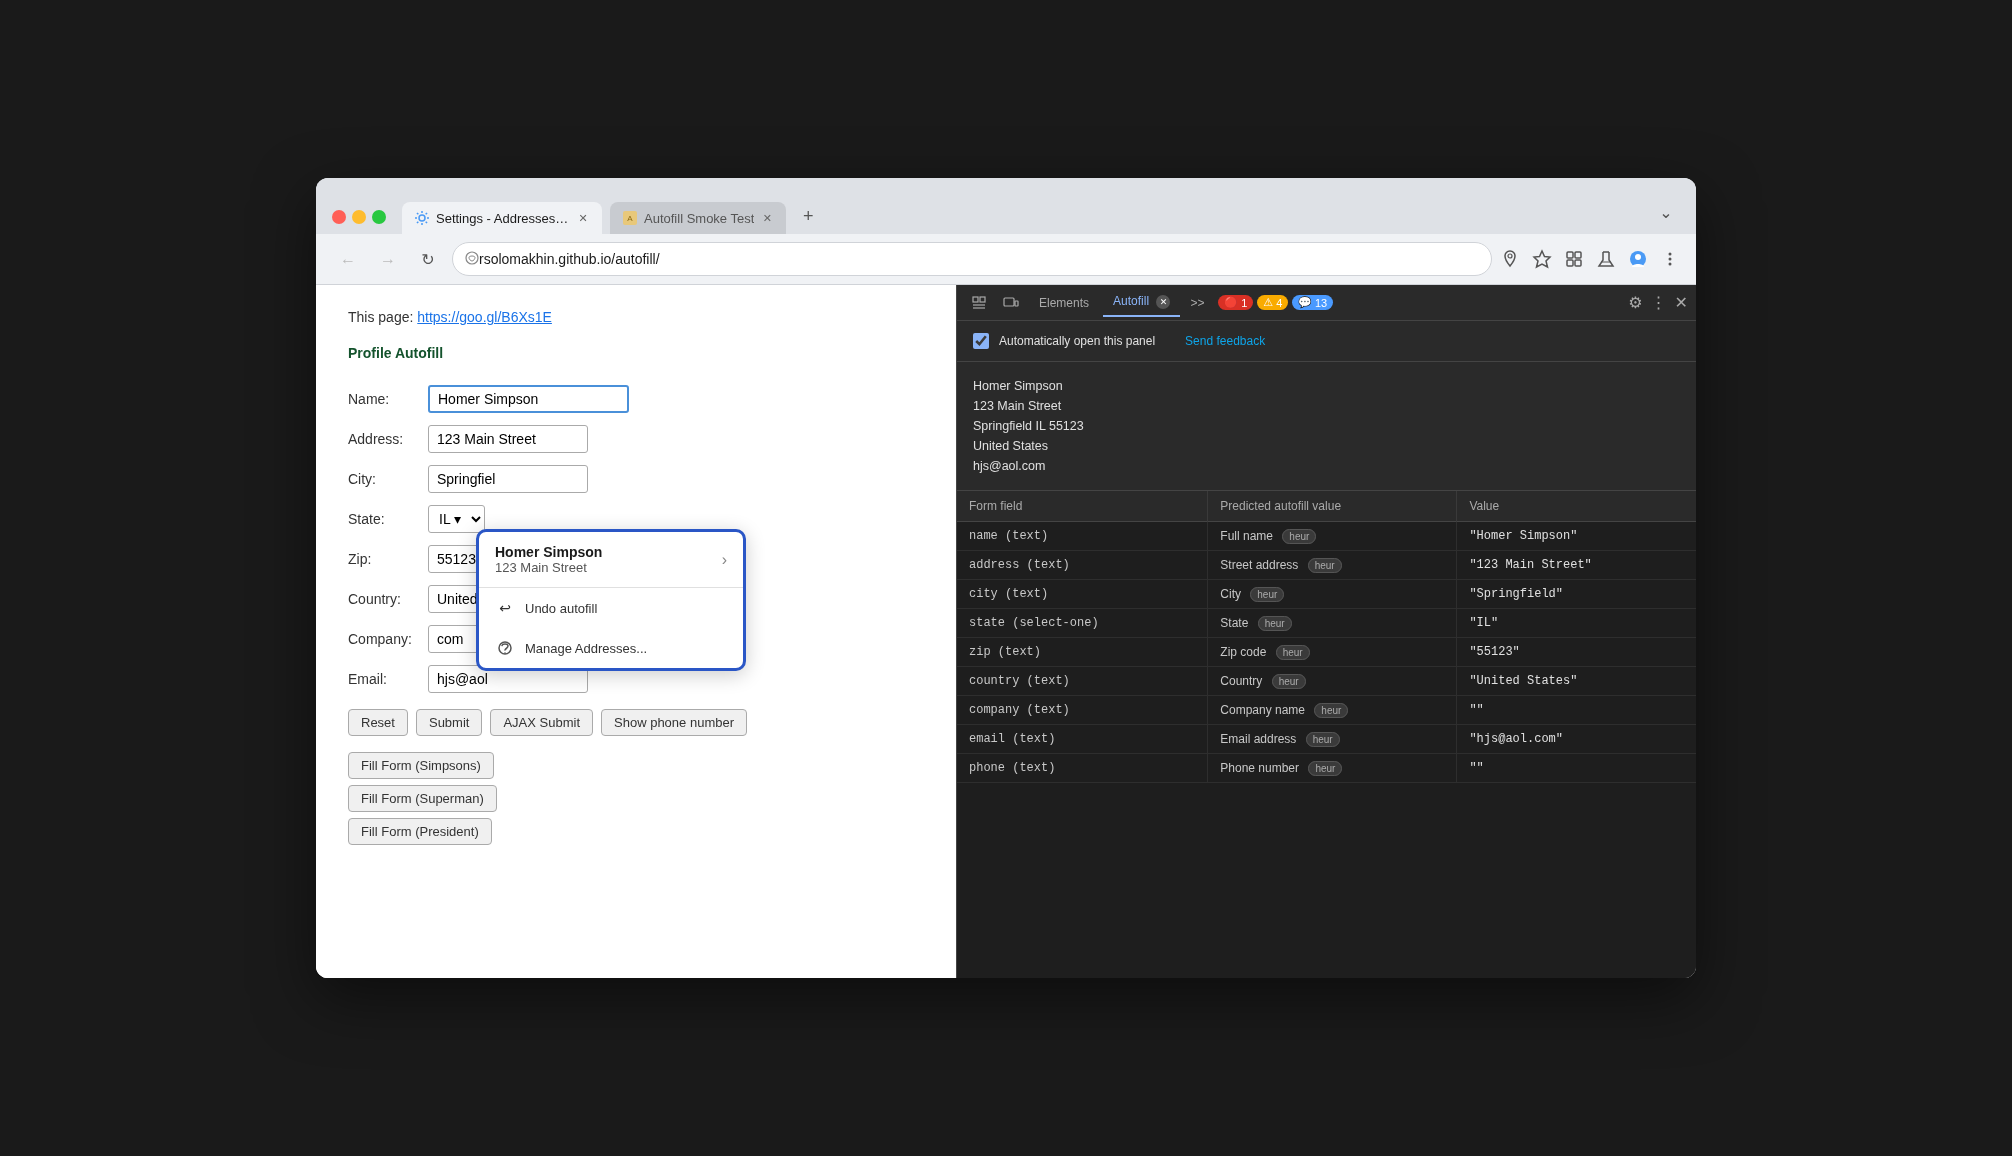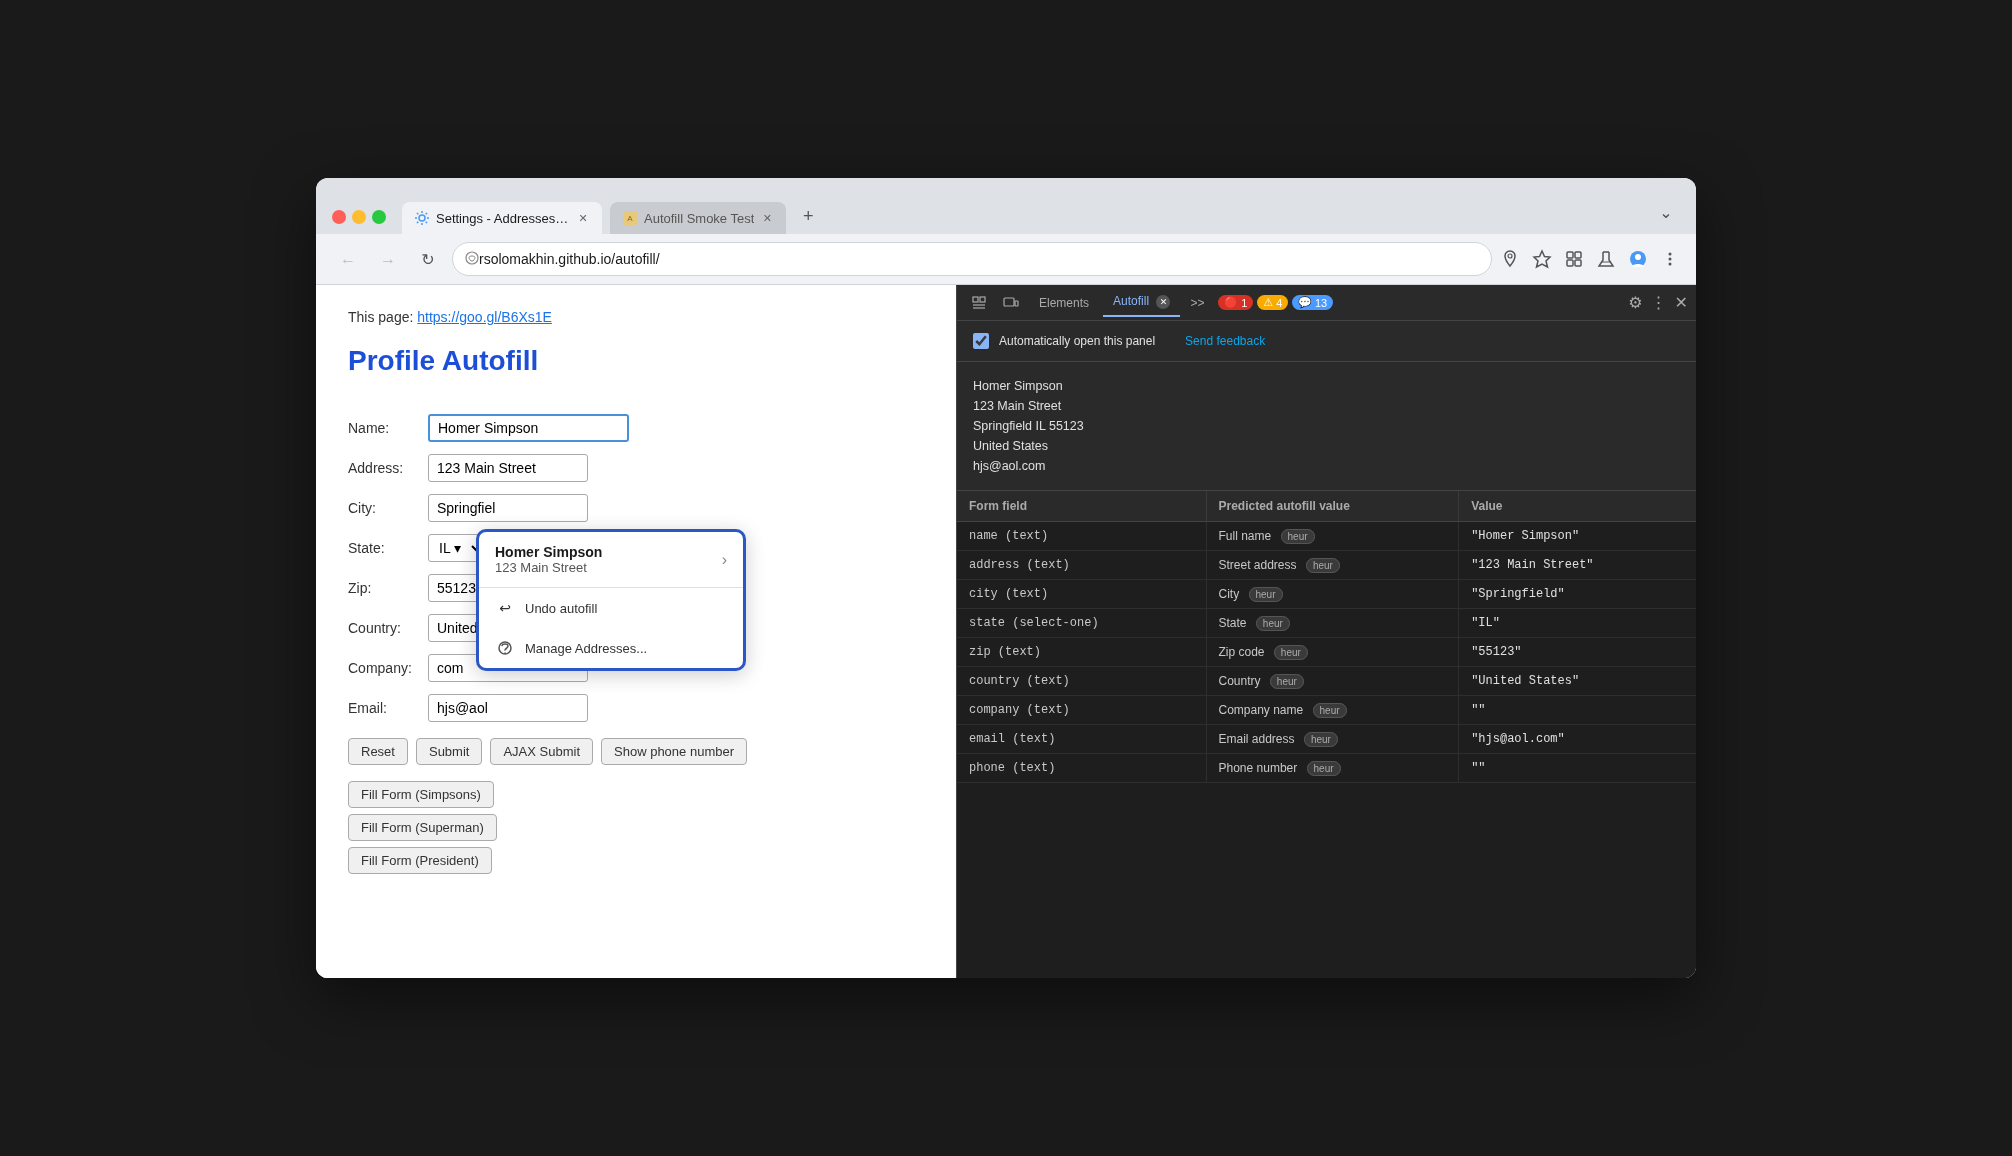--- a/index.html
+++ b/index.html
@@ -168,24 +168,24 @@
       position: relative;
       background: white;
     }
     .page-link {
       font-size: 14px;
       color: #333;
       margin-bottom: 20px;
     }
     .page-link a { color: #1a73e8; text-decoration: underline; }
     .page-title {
-      font-size: 28px;
+      font-size: 14px;
       font-weight: bold;
-      color: #1d4ed8;
-      margin-bottom: 37px;
+      color: #14532d;
+      margin-bottom: 24px;
     }
     .form-row {
       display: flex;
       align-items: center;
       margin-bottom: 12px;
       font-size: 14px;
       color: #333;
     }
     .form-label {
       width: 80px;
@@ -454,21 +454,21 @@
       border-collapse: collapse;
     }
     thead tr {
       background: #2a2a2a;
       border-bottom: 1px solid #444;
     }
     th {
       padding: 8px 12px;
       text-align: left;
       color: #aaa;
-      font-weight: 700;
+      font-weight: 400;
       font-size: 12px;
       border-right: 1px solid #3a3a3a;
     }
     th:last-child { border-right: none; }
     tbody tr {
       border-bottom: 1px solid #2e2e2e;
     }
     td {
       padding: 7px 12px;
       color: #c8c8c8;

